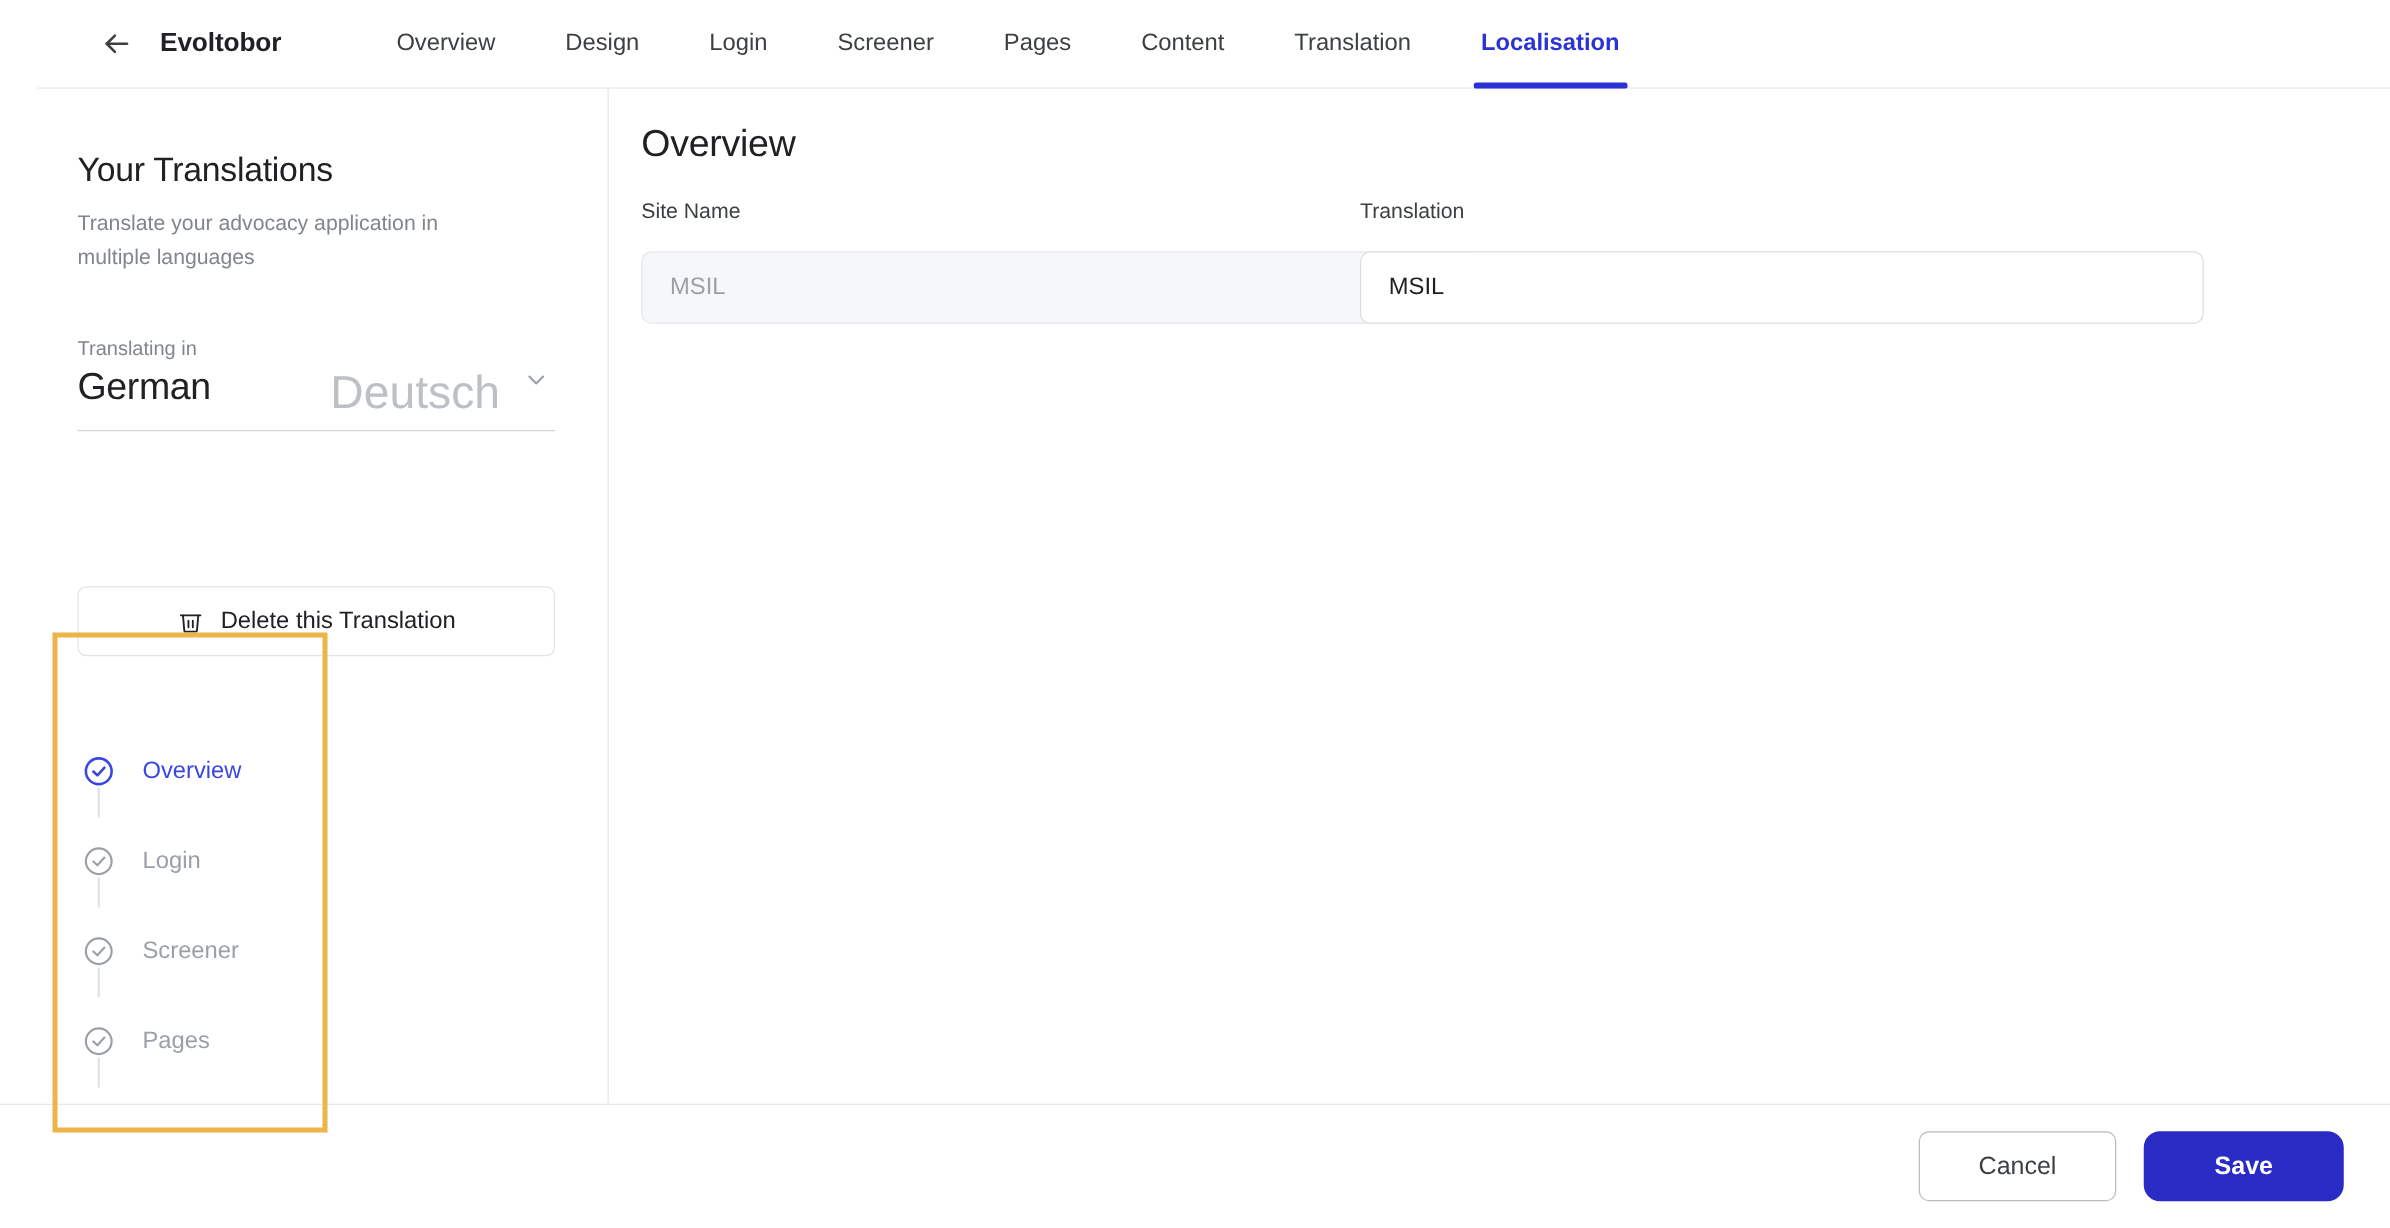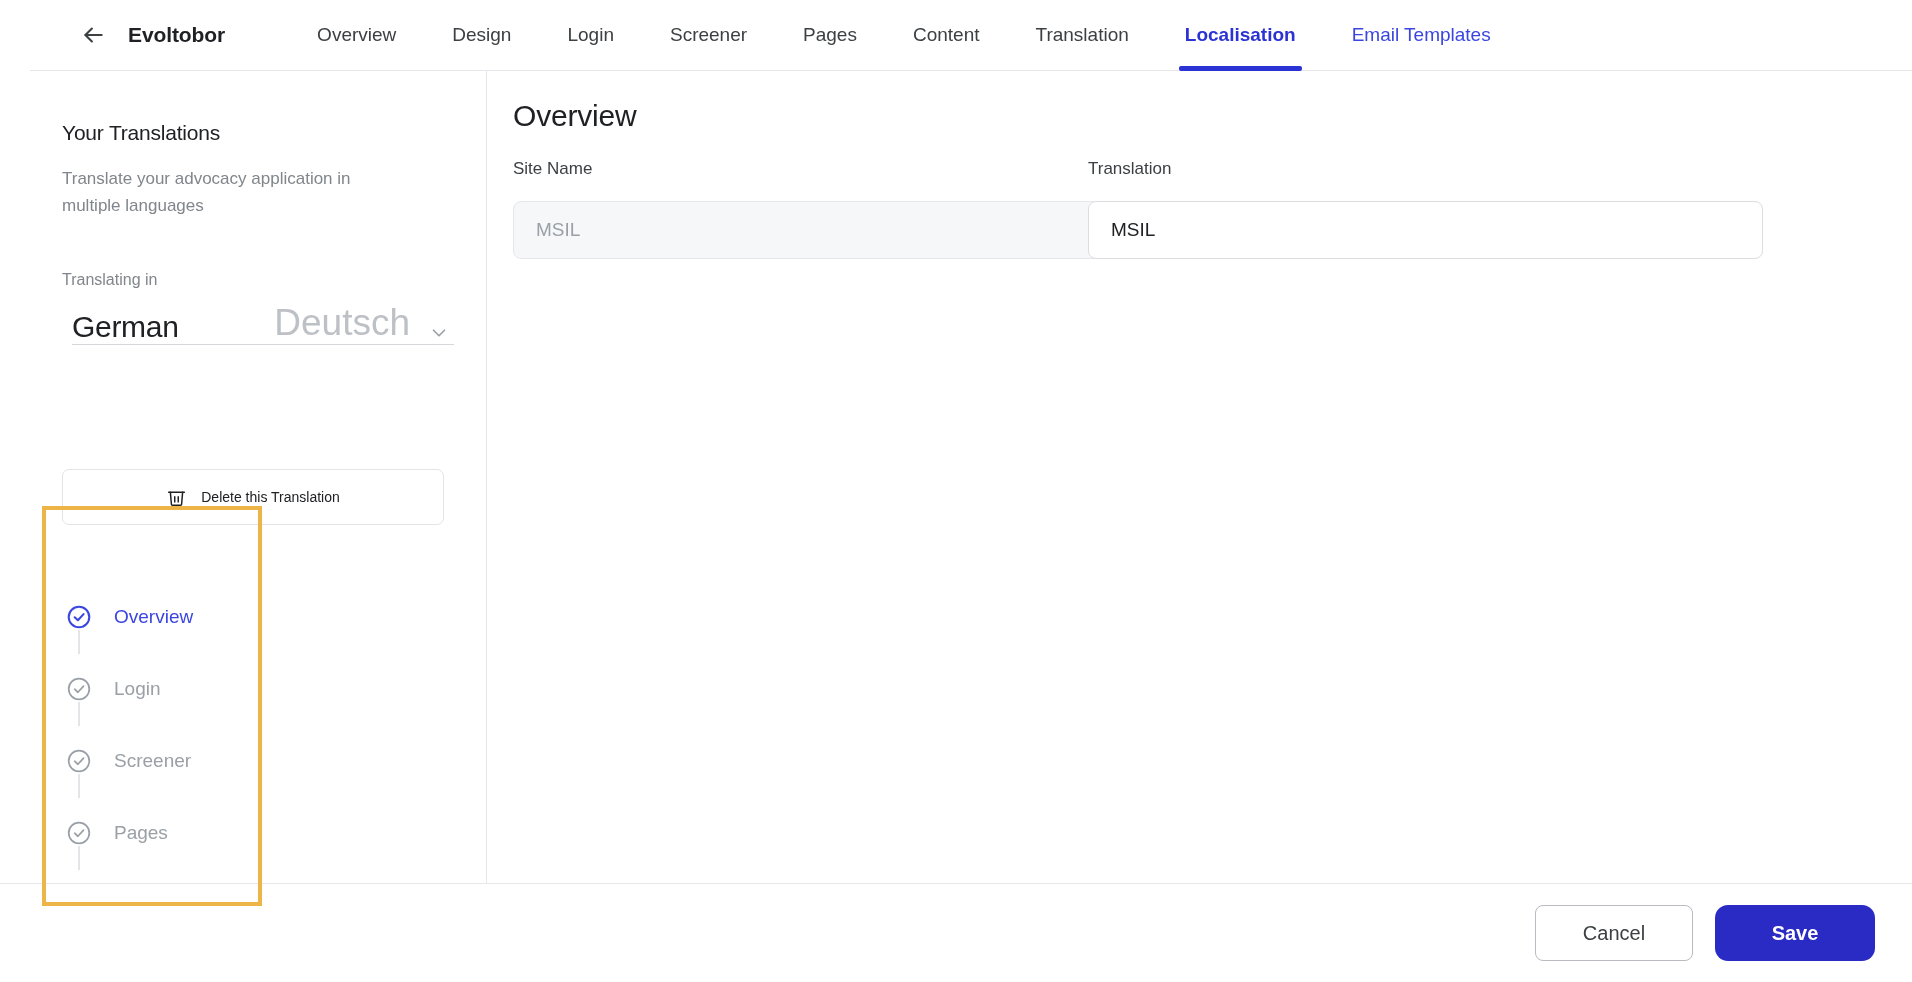--- a/index.html
+++ b/index.html
@@ -42,49 +42,49 @@
   }
 
   
   .sidebar {
     position: absolute; left: 0; top: 71px; width: 487px; height: 812px;
     background: #ffffff; border-right: 1px solid #e6e6ea;
     overflow: hidden;
   }
   .side-title {
     position: absolute; left: 62px; top: 50px;
-    font-size: 21px; color: #202124; letter-spacing: -0.2px;
+    font-size: 27px; color: #202124; letter-spacing: -0.2px;
     white-space: nowrap;
   }
   .side-sub {
     position: absolute; left: 62px; top: 94px; width: 350px;
     font-size: 17px; line-height: 27px; color: #80868b;
   }
   .translating-label {
     position: absolute; left: 62px; top: 200px;
     font-size: 16px; color: #80868b;
   }
   .lang-select {
-    position: absolute; left: 72px; top: 222px; width: 382px; height: 52px;
+    position: absolute; left: 62px; top: 222px; width: 382px; height: 52px;
     border-bottom: 1px solid #d6d7db;
-    display: flex; align-items: flex-end; cursor: pointer;
+    display: flex; align-items: flex-start; cursor: pointer;
   }
   .lang-name { font-size: 30px; color: #202124; letter-spacing: -0.3px; }
   .lang-native { margin-left: auto; font-size: 37px; color: #bdc1c6; }
   .chev {
     margin-left: 18px; margin-right: 4px; color: #9aa0a6;
     display: flex; align-items: center;
   }
   .delete-btn {
     position: absolute; left: 62px; top: 398px; width: 382px; height: 56px;
     border: 1px solid #e3e4e8; border-radius: 7px; background: #fff;
     display: flex; align-items: center; justify-content: center;
     gap: 14px; cursor: pointer;
   }
-  .delete-btn .label { font-size: 14px; color: #202124; }
+  .delete-btn .label { font-size: 19px; color: #202124; }
   .trash-icon { display: flex; align-items: center; color: #202124; }
 
   
   .steps-highlight {
     position: absolute; left: 42px; top: 506px; width: 220px; height: 400px;
     border: 4px solid #edb447; background: transparent;
     pointer-events: none; z-index: 5;
   }
   .steps {
     position: absolute; left: 46px; top: 510px; width: 400px; height: 373px;
@@ -175,23 +175,20 @@
         <span>Pages</span>
       </div>
     <div class="tab">
         <span>Content</span>
       </div>
     <div class="tab">
         <span>Translation</span>
       </div>
     <div class="tab active">
         <span>Localisation</span>
-      </div>
-    <div class="tab link">
-        <span>Email Templates</span>
       </div>
   </div>
 </div>
 
 <div class="sidebar">
   <div class="side-title">Your Translations</div>
   <div class="side-sub">Translate your advocacy application in multiple languages</div>
 
   <div class="translating-label">Translating in</div>
 

